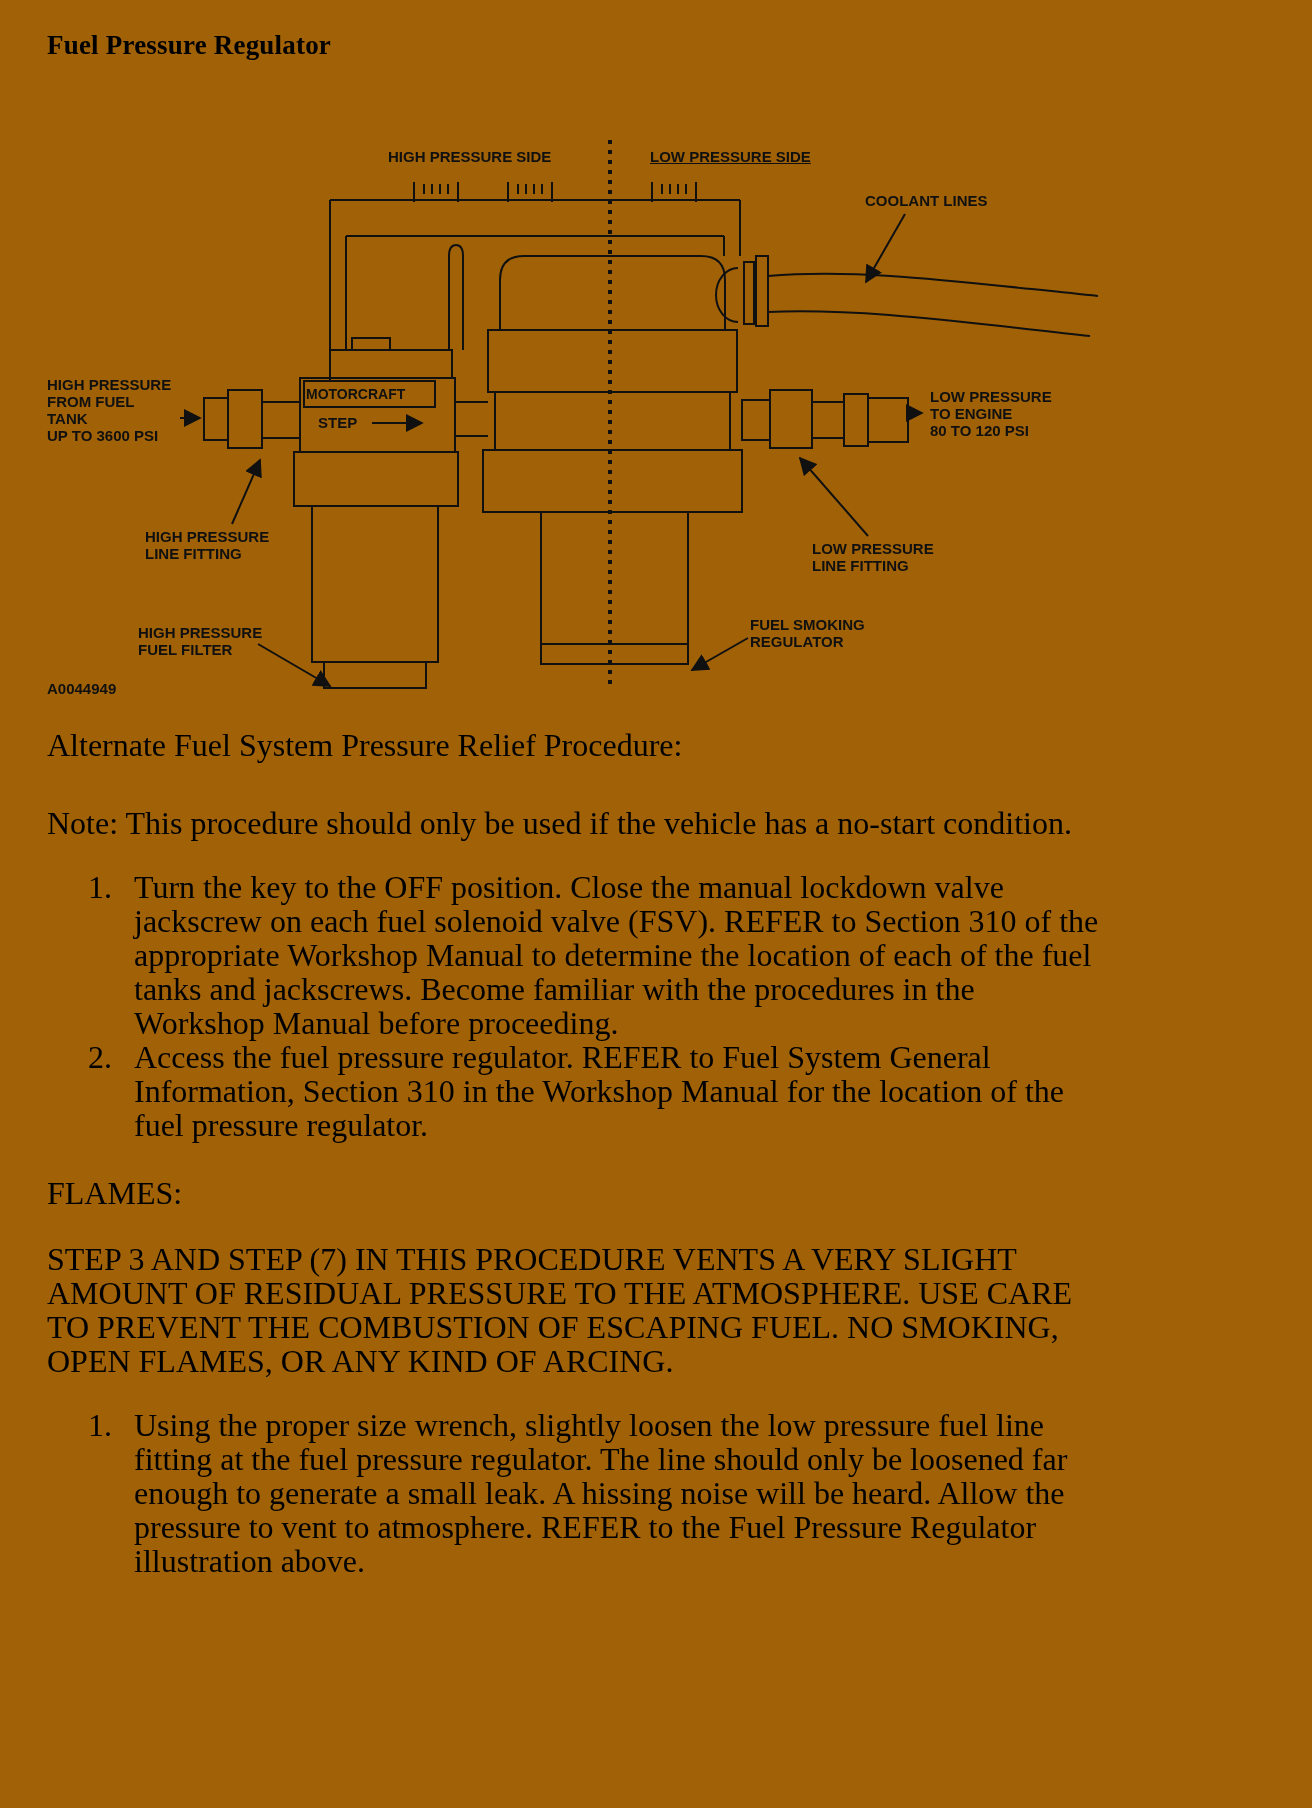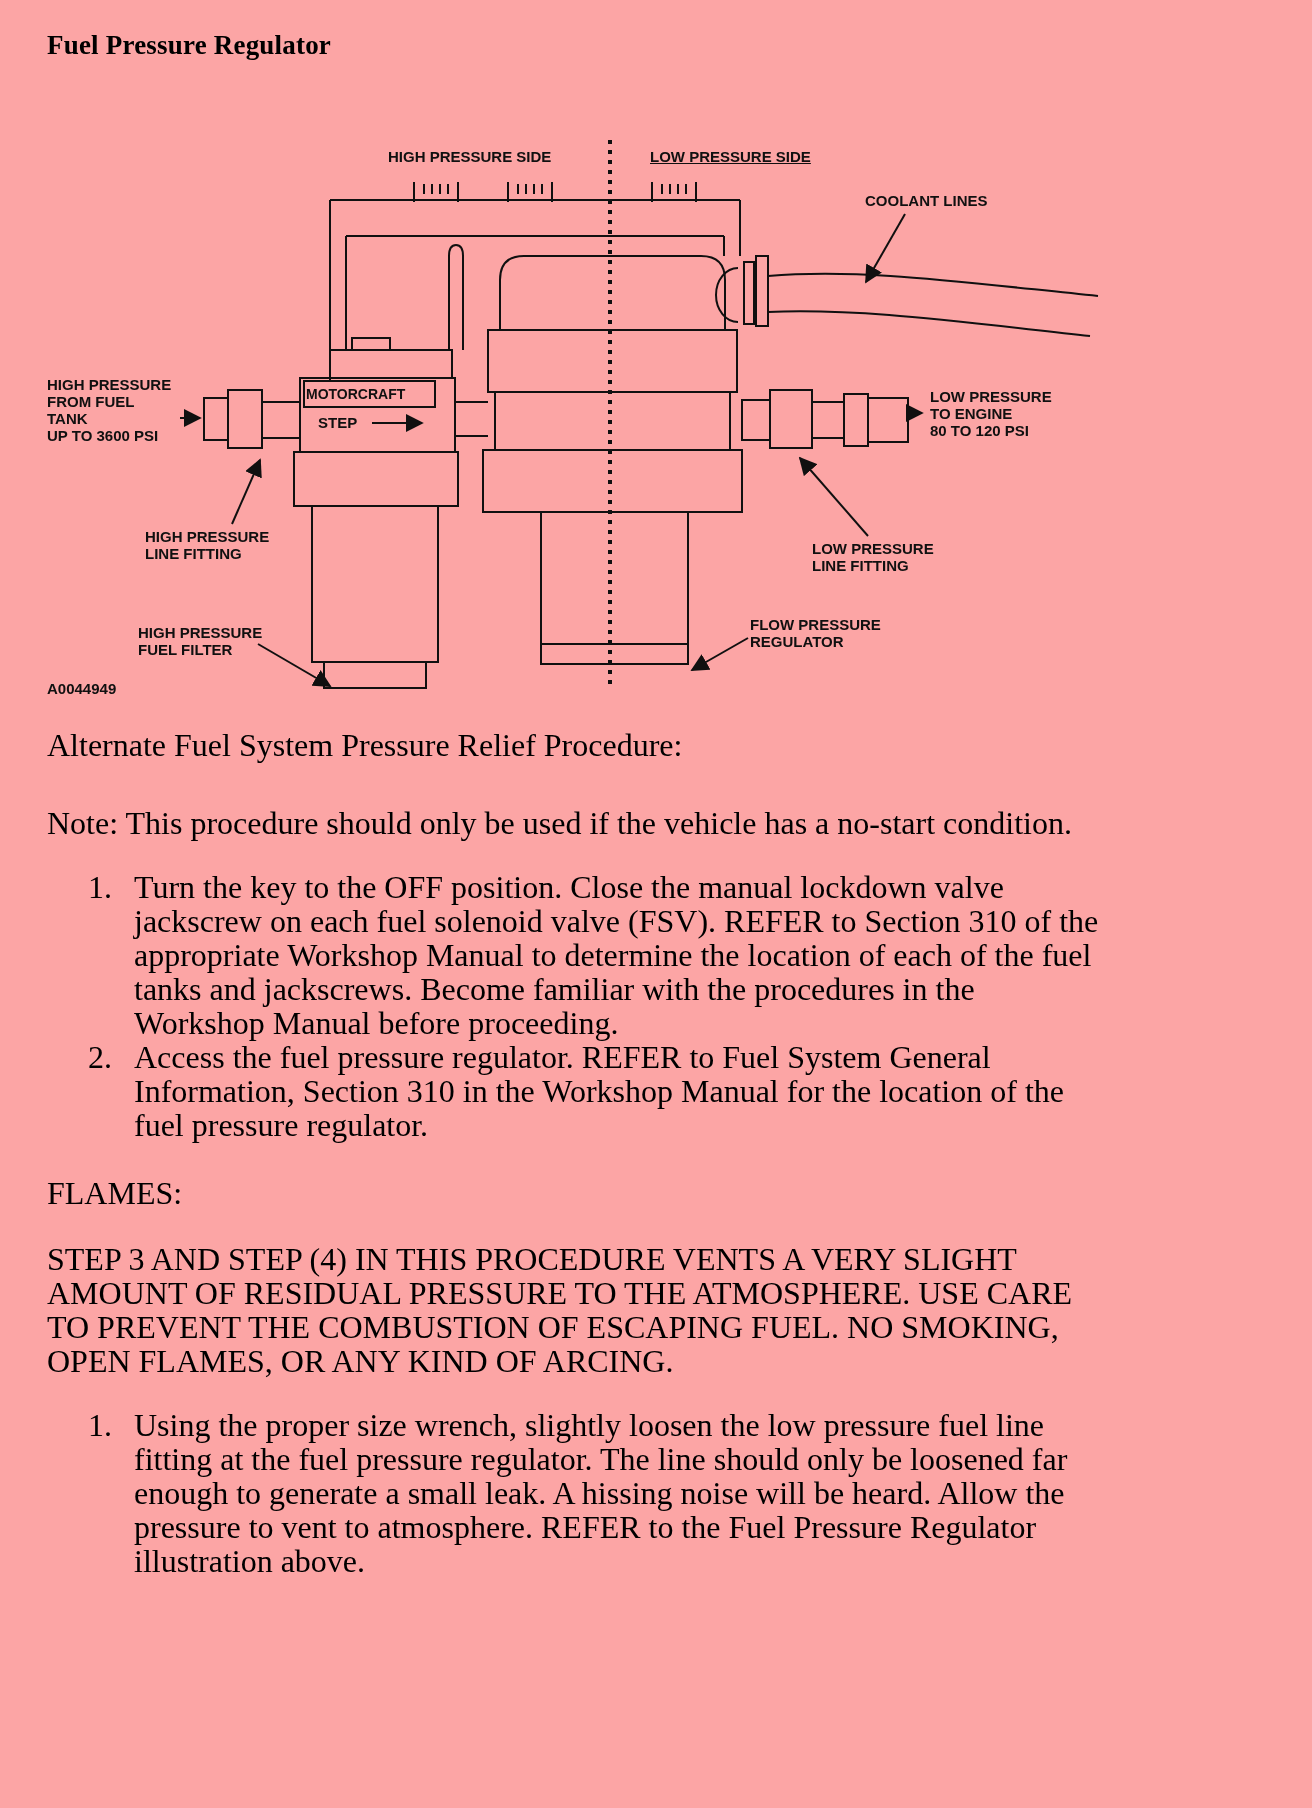--- a/index.html
+++ b/index.html
@@ -1,18 +1,18 @@
 <!DOCTYPE html>
 <html><head>
 <meta charset="utf-8">
 <style>
   * { margin:0; padding:0; box-sizing:border-box; }
   html,body { background:#ffffff; }
   body { width:1312px; height:1808px; color:#000; font-family:"Liberation Serif", serif; }
-  .page { position:relative; width:1312px; height:1808px; background:#fca5a5; overflow:hidden; }
+  .page { position:relative; width:1312px; height:1808px; background:#a16207; overflow:hidden; }
 
   .title { position:absolute; left:47px; top:30px; font-size:27px; font-weight:bold; letter-spacing:0.2px; }
 
   
   .diagram { position:absolute; left:0; top:130px; width:1312px; height:588px; }
   .diagram svg { position:absolute; left:0; top:0; width:1312px; height:588px; }
   .dlabel { position:absolute; font-family:"Liberation Sans", sans-serif; font-weight:bold;
             font-size:15px; line-height:17px; white-space:pre-line; color:#101010; }
   .dlabel.center { text-align:left; }
 
@@ -120,21 +120,21 @@
 UP TO 3600 PSI</div>
     <div class="dlabel" style="left:930px; top:258px;">LOW PRESSURE
 TO ENGINE
 80 TO 120 PSI</div>
     <div class="dlabel" style="left:145px; top:398px;">HIGH PRESSURE
 LINE FITTING</div>
     <div class="dlabel" style="left:812px; top:410px;">LOW PRESSURE
 LINE FITTING</div>
     <div class="dlabel" style="left:138px; top:494px;">HIGH PRESSURE
 FUEL FILTER</div>
-    <div class="dlabel" style="left:750px; top:486px;">FLOW PRESSURE
+    <div class="dlabel" style="left:750px; top:486px;">FUEL SMOKING
 REGULATOR</div>
     <div class="dlabel center" style="left:306px; top:256px; width:128px; font-size:14px;">MOTORCRAFT</div>
     <div class="dlabel" style="left:318px; top:284px;">STEP</div>
     <div class="dlabel" style="left:47px; top:550px;">A0044949</div>
   </div>
 
   <div class="textcol">
 
     <p class="heading">Alternate Fuel System Pressure Relief Procedure:</p>
 
@@ -146,21 +146,21 @@
         <span class="itxt">Turn the key to the OFF position. Close the manual lockdown valve jackscrew on each fuel solenoid valve (FSV). REFER to Section 310 of the appropriate Workshop Manual to determine the location of each of the fuel tanks and jackscrews. Become familiar with the procedures in the Workshop Manual before proceeding.</span>
       </div>
       <div class="li">
         <span class="num">2.</span>
         <span class="itxt">Access the fuel pressure regulator. REFER to Fuel System General Information, Section 310 in the Workshop Manual for the location of the fuel pressure regulator.</span>
       </div>
     </div>
 
     <p class="warnhead">FLAMES:</p>
 
-    <p class="warntext">STEP 3 AND STEP (4) IN THIS PROCEDURE VENTS A VERY SLIGHT AMOUNT OF RESIDUAL PRESSURE TO THE ATMOSPHERE. USE CARE TO PREVENT THE COMBUSTION OF ESCAPING FUEL. NO SMOKING, OPEN FLAMES, OR ANY KIND OF ARCING.</p>
+    <p class="warntext">STEP 3 AND STEP (7) IN THIS PROCEDURE VENTS A VERY SLIGHT AMOUNT OF RESIDUAL PRESSURE TO THE ATMOSPHERE. USE CARE TO PREVENT THE COMBUSTION OF ESCAPING FUEL. NO SMOKING, OPEN FLAMES, OR ANY KIND OF ARCING.</p>
 
     <div class="list2">
       <div class="li">
         <span class="num">1.</span>
         <span class="itxt">Using the proper size wrench, slightly loosen the low pressure fuel line fitting at the fuel pressure regulator. The line should only be loosened far enough to generate a small leak. A hissing noise will be heard. Allow the pressure to vent to atmosphere. REFER to the Fuel Pressure Regulator illustration above.</span>
       </div>
     </div>
 
   </div>
 </div>

